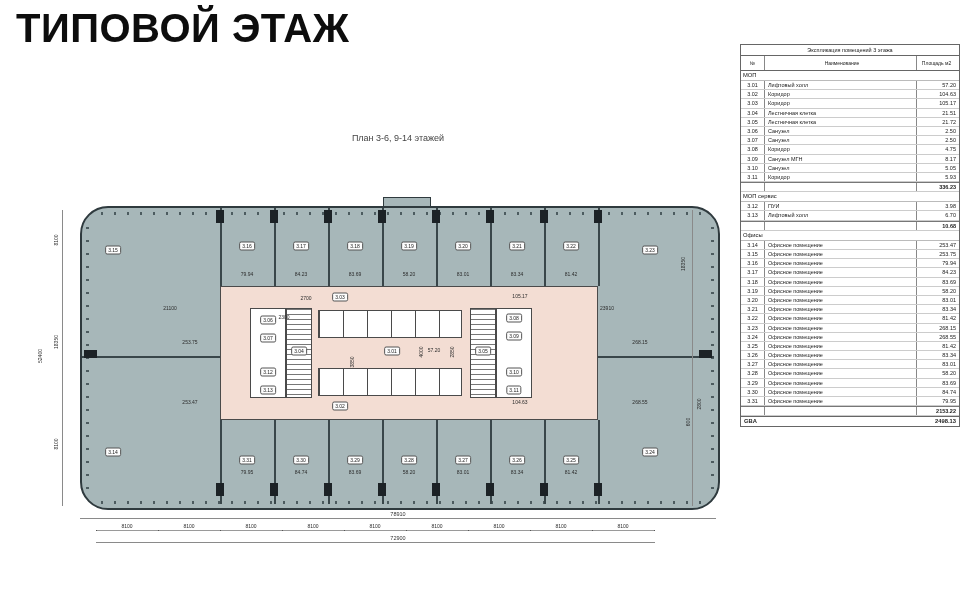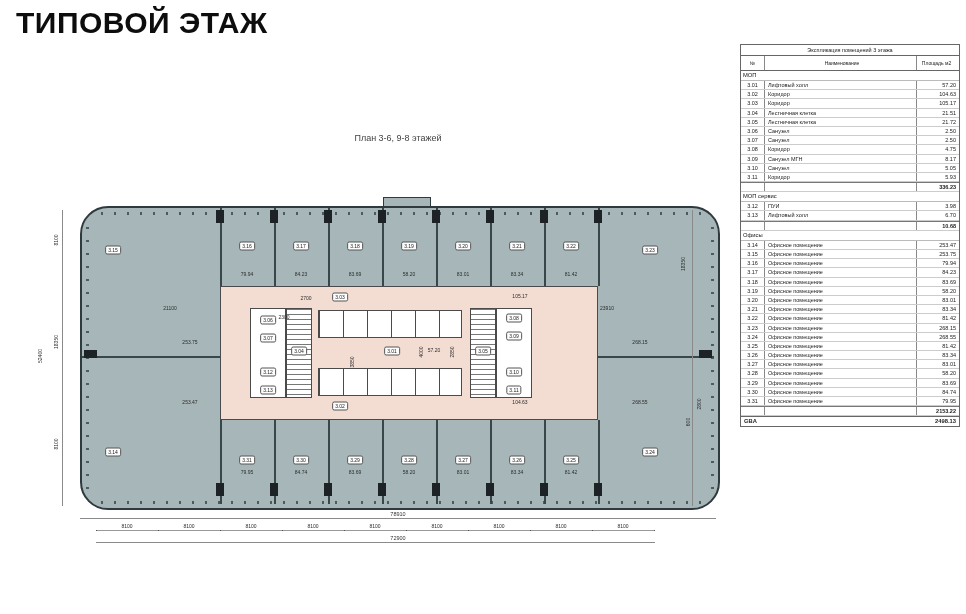--- a/index.html
+++ b/index.html
@@ -1,18 +1,18 @@
 <!DOCTYPE html>
 <html><head>
 <meta charset="utf-8">
 <style>
   html,body{margin:0;padding:0;}
   body{width:966px;height:614px;background:#fff;font-family:"Liberation Sans",sans-serif;position:relative;overflow:hidden;color:#222;}
   #app{position:absolute;inset:0;}
-  .sheet-title{position:absolute;left:16px;top:6px;font-size:30px;font-weight:800;letter-spacing:.5px;color:#0d0d0d;}
+  .sheet-title{position:absolute;left:16px;top:6px;font-size:40px;font-weight:800;letter-spacing:.5px;color:#0d0d0d;}
   .plan-caption{position:absolute;left:80px;top:133px;width:636px;text-align:center;font-size:9px;color:#444;}
 
   
   .building{position:absolute;left:80px;top:206px;width:636px;height:300px;background:#a7b7b9;border:2.5px solid #2f3a3e;border-radius:28px;overflow:hidden;z-index:1;}
   .fx{position:absolute;left:6px;right:6px;height:3px;background:repeating-linear-gradient(90deg,#4c5b5f 0 2px,transparent 2px 13px);}
   .fx.top{top:4px}.fx.bot{bottom:4px}
   .fy{position:absolute;top:6px;bottom:6px;width:3px;background:repeating-linear-gradient(0deg,#4c5b5f 0 2px,transparent 2px 13px);}
   .fy.left{left:4px}.fy.right{right:4px}
   .bump{position:absolute;left:383px;top:197px;width:46px;height:14px;background:#a7b7b9;border:1.5px solid #2f3a3e;z-index:0;}
 
@@ -50,21 +50,21 @@
   .t-gba{display:flex;height:9px;line-height:9px;border-top:1px solid #666;font-size:5.8px;font-weight:bold;}
   .t-gba .g-label{flex:1;padding-left:3px;}
   .t-gba .g-val{width:42px;text-align:right;padding-right:3px;}
 </style>
 </head>
 <body>
 
 <div id="app">
 
   <div class="sheet-title">ТИПОВОЙ ЭТАЖ</div>
-  <div class="plan-caption">План 3-6, 9-8 этажей</div>
+  <div class="plan-caption">План 3-6, 9-14 этажей</div>
 
   <div class="bump"></div>
 
   <div class="building">
     <div class="fx top"></div>
     <div class="fx bot"></div>
     <div class="fy left"></div>
     <div class="fy right"></div>
   </div>
 

